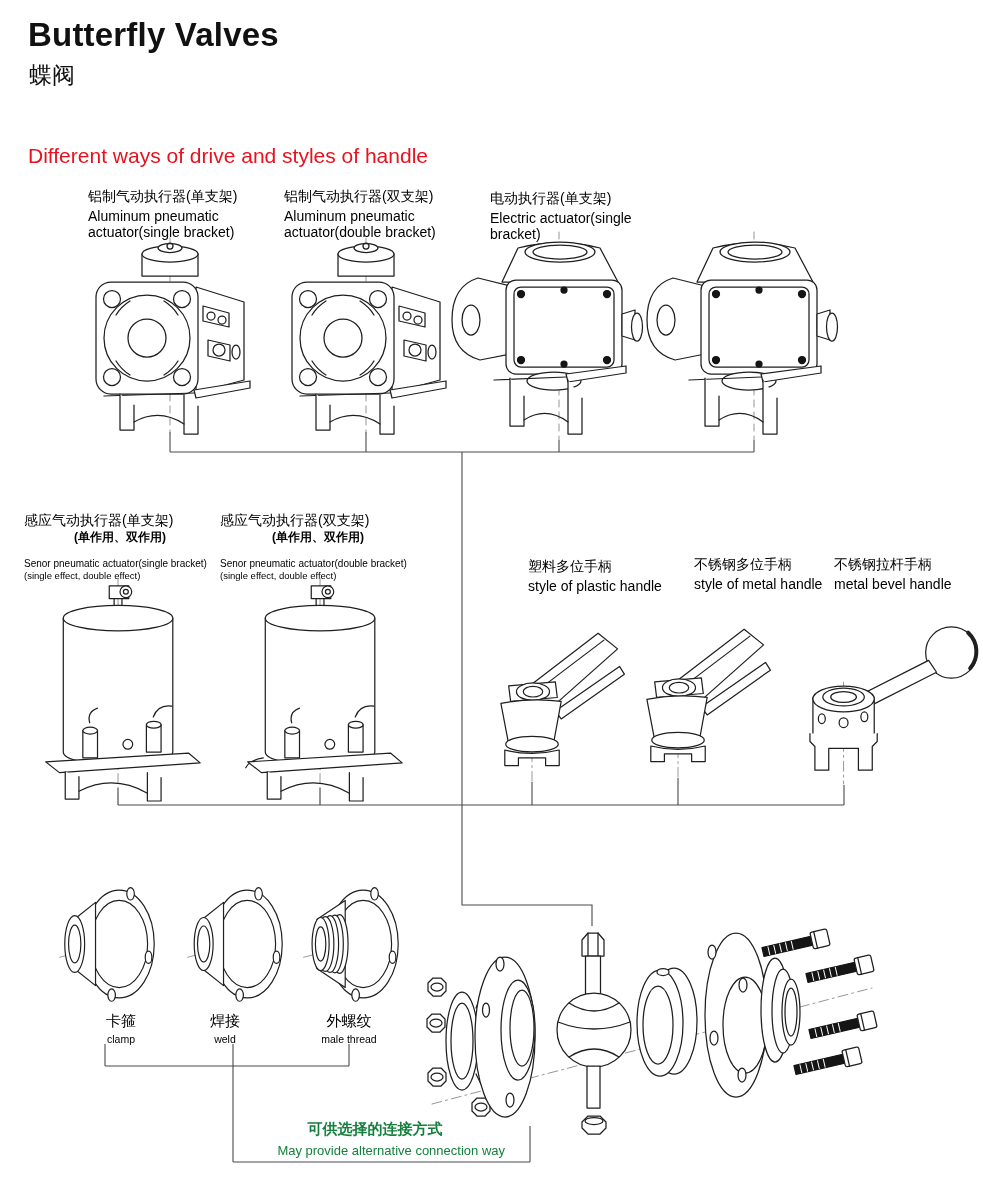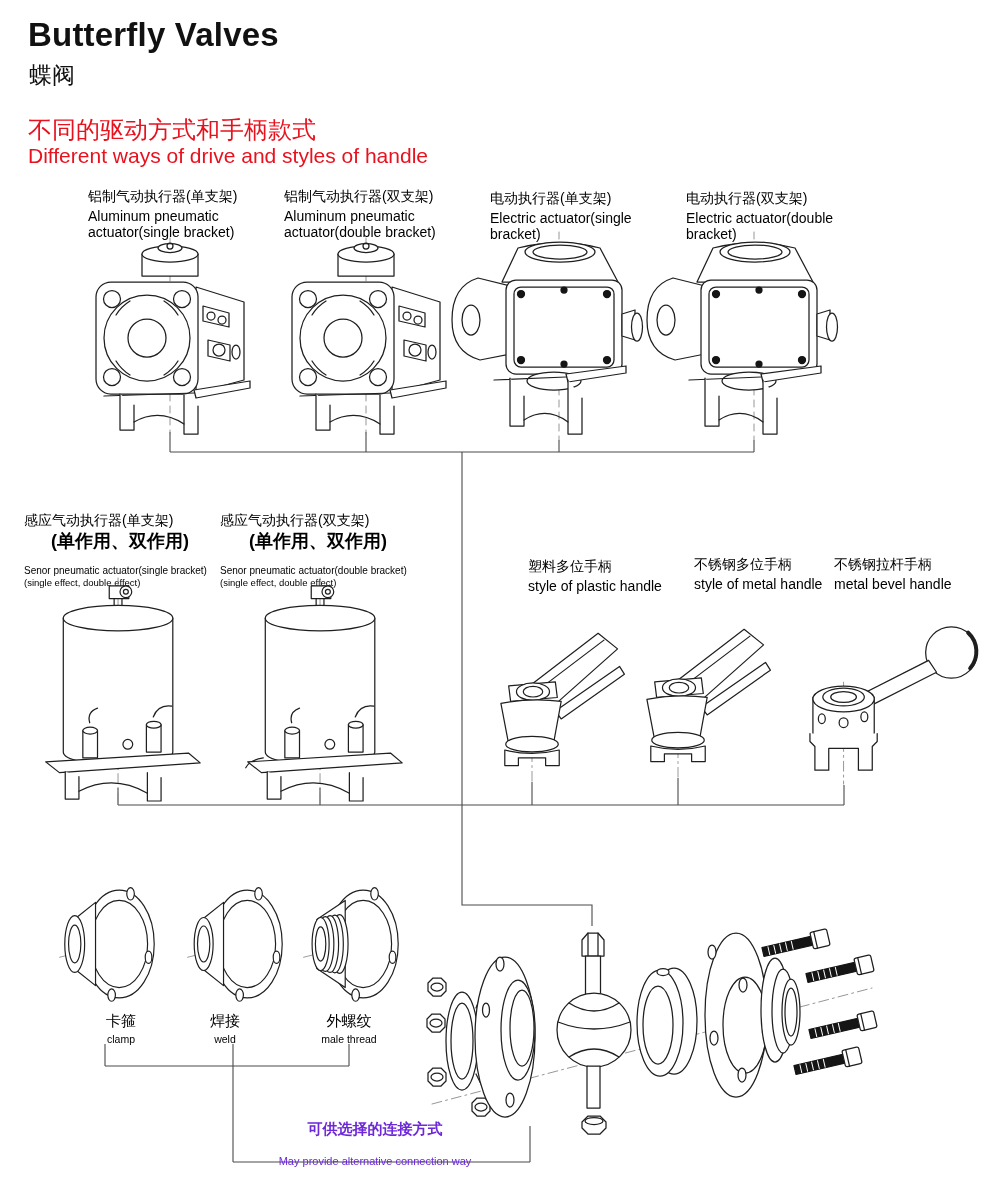--- a/index.html
+++ b/index.html
@@ -6,30 +6,30 @@
   html,body{margin:0;padding:0;background:#fff;}
   .page{position:relative;width:983px;height:1190px;background:#fff;overflow:hidden;
         font-family:"Liberation Sans",sans-serif;color:#111;}
   .abs{position:absolute;}
   .title{left:28px;top:16px;font-size:33px;font-weight:bold;letter-spacing:.2px;}
   .title-cn{left:29px;top:60px;font-size:23px;}
   .sub-cn{left:28px;top:114px;font-size:24px;color:var(--red);}
   .sub-en{left:28px;top:144px;font-size:21px;color:var(--red);}
   .lbl{position:absolute;color:#000;}
   .lbl .cn{font-size:14px;font-weight:normal;white-space:nowrap;line-height:1.25;}
-  .lbl .cn2{font-size:18px;font-weight:bold;text-align:center;line-height:1.25;}
+  .lbl .cn2{font-size:12px;font-weight:bold;text-align:center;line-height:1.25;}
   .lbl .en{font-size:14px;line-height:1.2;margin-top:2px;}
   .lbl .en.s{font-size:10px;white-space:nowrap;margin-top:13px;}
   .lbl .en.s2{font-size:9.5px;white-space:nowrap;margin-top:0;}
   .lbl.center{text-align:center;}
   .lbl.center .cn{font-size:15px;}
   .lbl.center .en{font-size:10.5px;}
-  .footer-note{position:absolute;text-align:center;color:#6d28d9;}
+  .footer-note{position:absolute;text-align:center;color:#15803d;}
   .footer-note .cn{font-size:15px;font-weight:bold;}
-  .footer-note .en{font-size:11px;margin-top:16px;}
+  .footer-note .en{font-size:13px;margin-top:4px;text-align:right;}
   .fig{position:absolute;}
   .fig svg{display:block;width:100%;height:100%;}
   .fig path,.fig rect,.fig circle,.fig ellipse,.fig line,.fig polyline,.fig polygon{
      fill:none;stroke:var(--ink);stroke-width:1.25;stroke-linecap:round;stroke-linejoin:round;}
   .fig .f{fill:#fff;}
   .fig .dk{fill:#151515;stroke:#151515;}
   .fig .wt{stroke:#fff;stroke-width:1;}
   .fig .dash{stroke-dasharray:7 5;stroke:#8a8a8a;stroke-width:.9;}
   .fig .dashdot{stroke-dasharray:10 4 2 4;stroke:#8a8a8a;stroke-width:.9;}
   .fig .thick{stroke-width:4;}
@@ -43,38 +43,33 @@
 
   <svg class="connectors" viewBox="0 0 983 1190">
     <path d="M170,432 V452 M366,432 V452 M559,440 V452 M754,440 V452 M170,452 H754 M462,452 V805"></path>
     <path d="M118,788 V805 M320,788 V805 M532,782 V805 M678,778 V805 M844,785 V805 M118,805 H844"></path>
     <path d="M462,805 V905 H592 V926"></path>
     <path d="M105,1044 V1066 M233,1044 V1066 M349,1044 V1066 M105,1066 H349 M233,1066 V1162 M233,1162 H530 M530,1162 V1126"></path>
   </svg>
 
   <div class="abs title">Butterfly Valves</div>
   <div class="abs title-cn">蝶阀</div>
-  <div class="abs sub-cn">不同的驱动方式和手柄款式</div>
   <div class="abs sub-en">Different ways of drive and styles of handle</div>
 
   <div class="lbl" style="left:88px;top:188px;width:172px">
     <div class="cn">铝制气动执行器(单支架)</div>
     <div class="en">Aluminum pneumatic actuator(single bracket)</div>
   </div>
   <div class="lbl" style="left:284px;top:188px;width:172px">
     <div class="cn">铝制气动执行器(双支架)</div>
     <div class="en">Aluminum pneumatic actuator(double bracket)</div>
   </div>
   <div class="lbl" style="left:490px;top:190px;width:190px">
     <div class="cn">电动执行器(单支架)</div>
     <div class="en">Electric actuator(single bracket)</div>
-  </div>
-  <div class="lbl" style="left:686px;top:190px;width:190px">
-    <div class="cn">电动执行器(双支架)</div>
-    <div class="en">Electric actuator(double bracket)</div>
   </div>
 
   <div class="fig" style="left:70px;top:232px;width:200px;height:205px">
     <svg viewBox="0 0 200 205">
       <line class="dash" x1="100" y1="6" x2="100" y2="202"></line>
       <path class="f" d="M72,22 L72,44 L128,44 L128,22"></path>
       <ellipse class="f" cx="100" cy="22" rx="28" ry="8"></ellipse>
       <ellipse class="f" cx="100" cy="16" rx="12" ry="4.5"></ellipse>
       <circle cx="100" cy="14" r="3"></circle>
       <path class="f" d="M126,55 L174,70 L174,148 L126,161 Z"></path>

